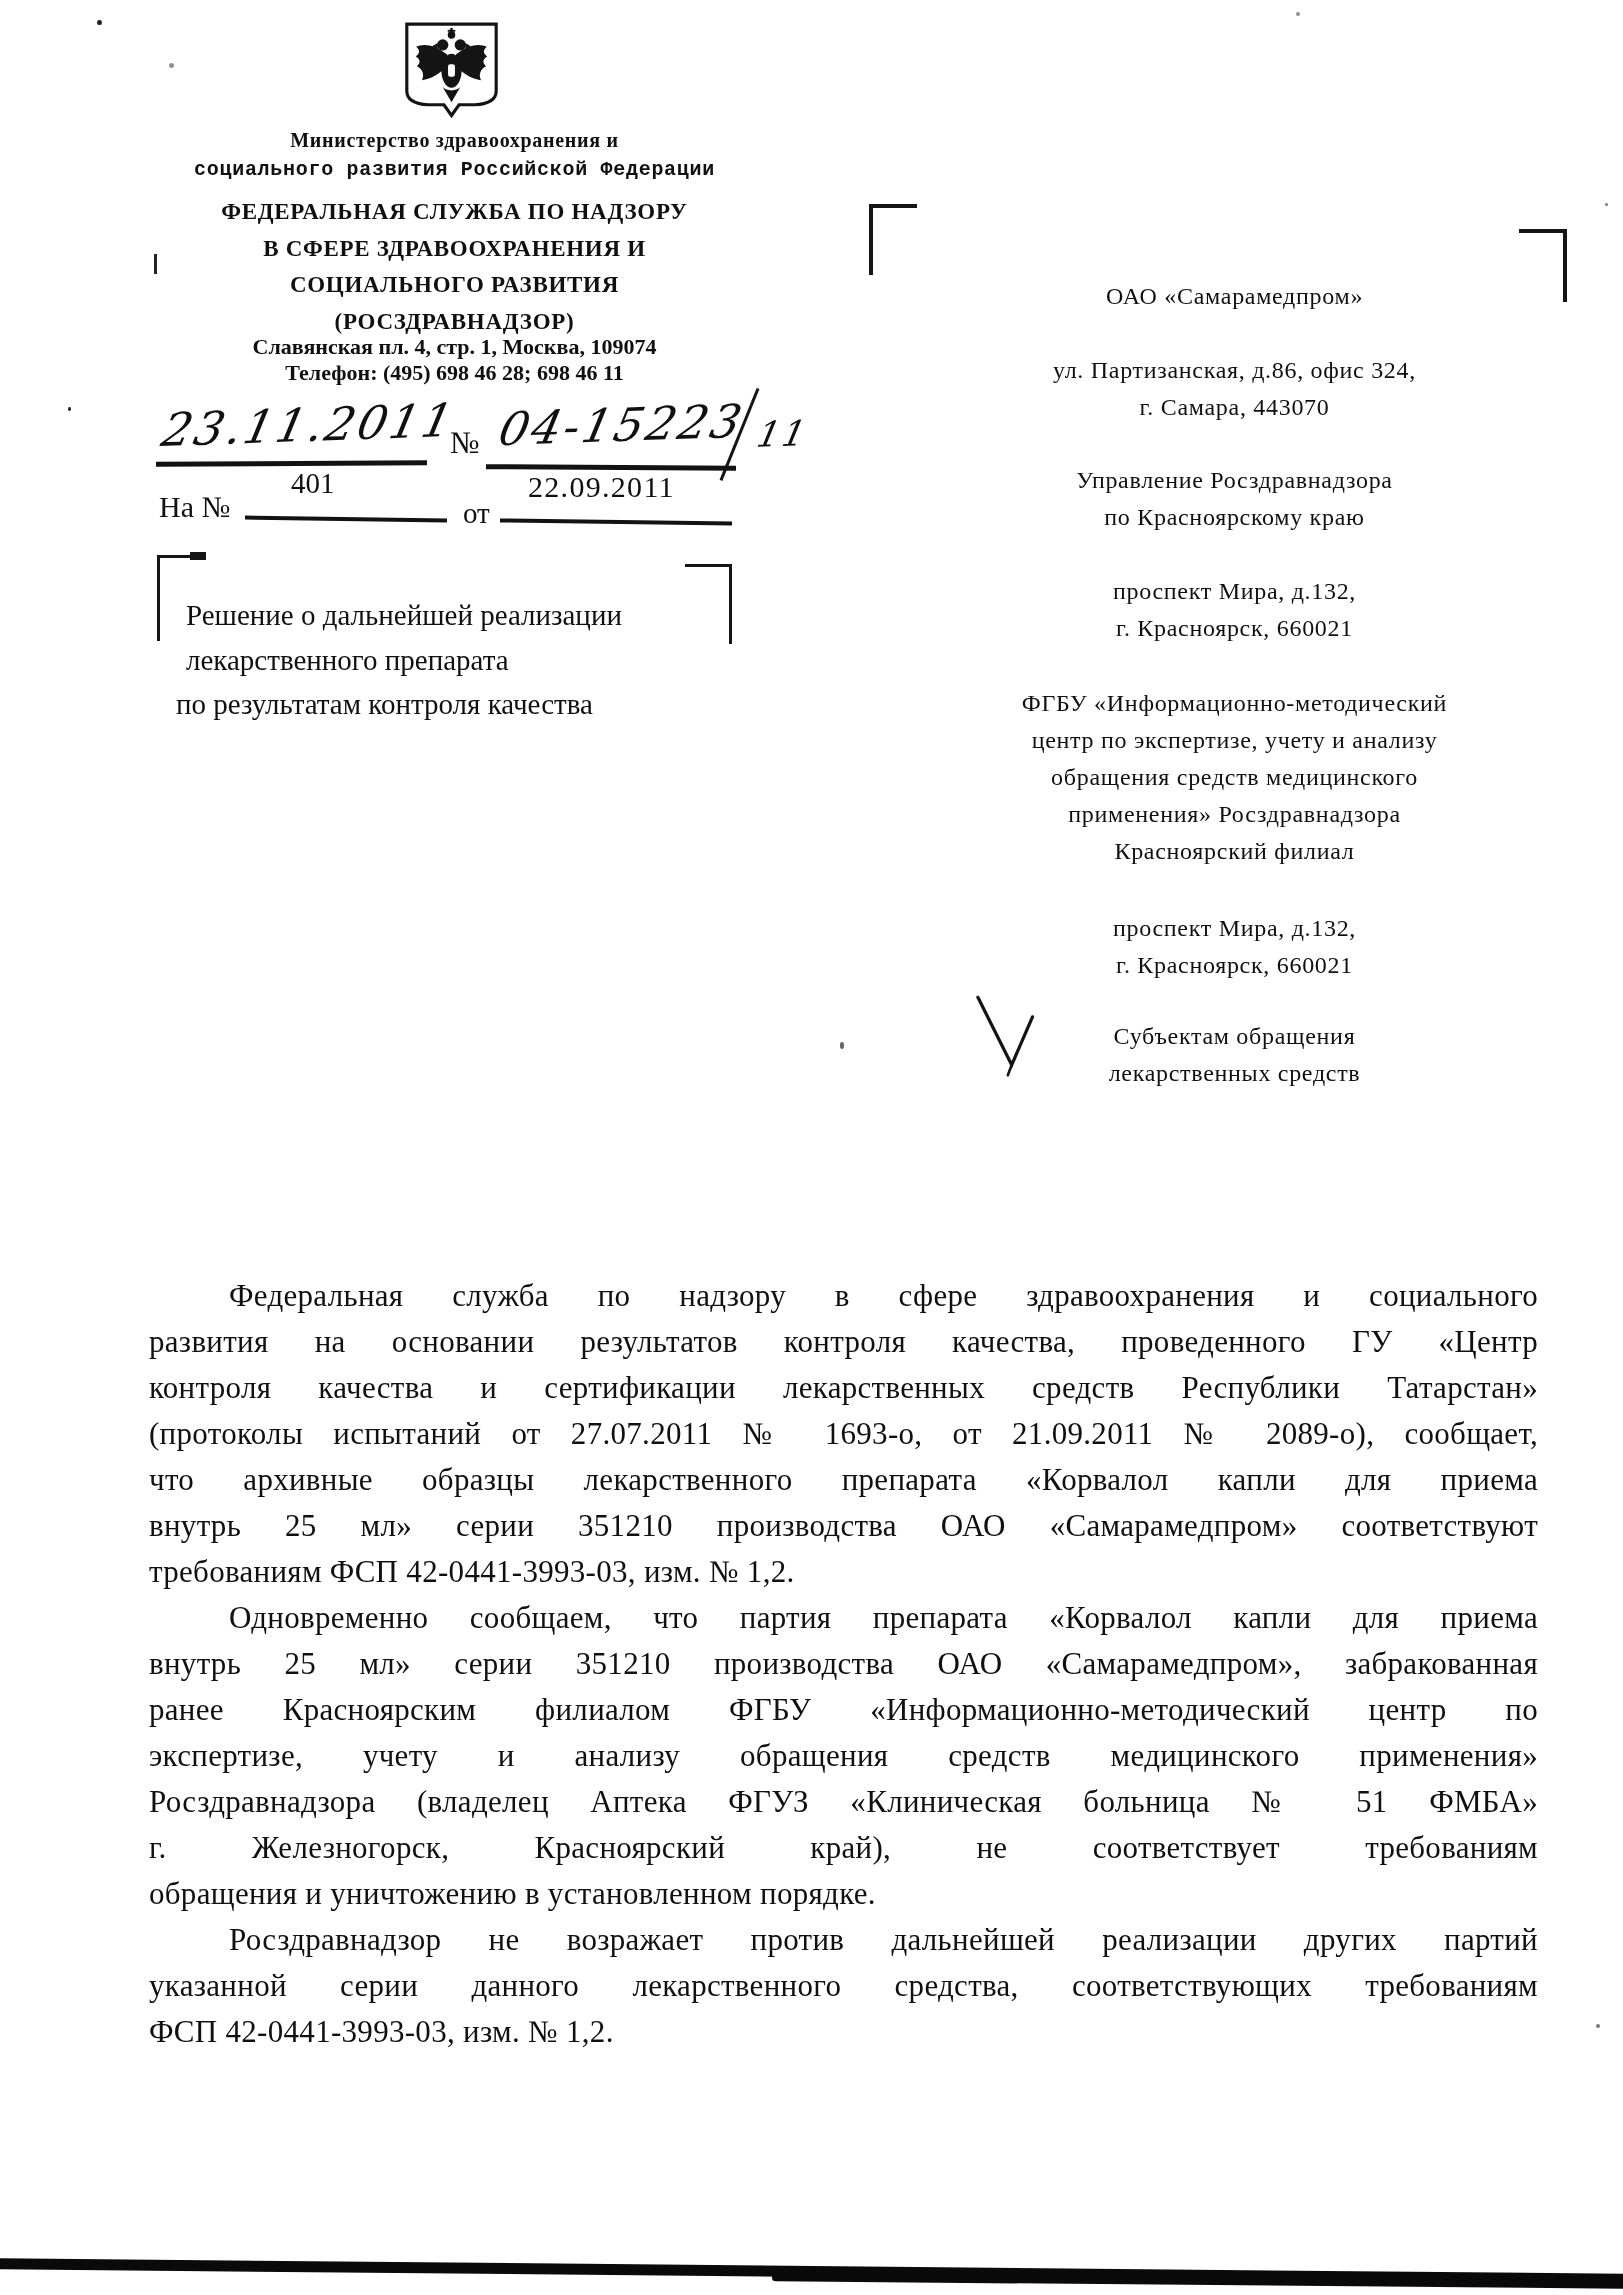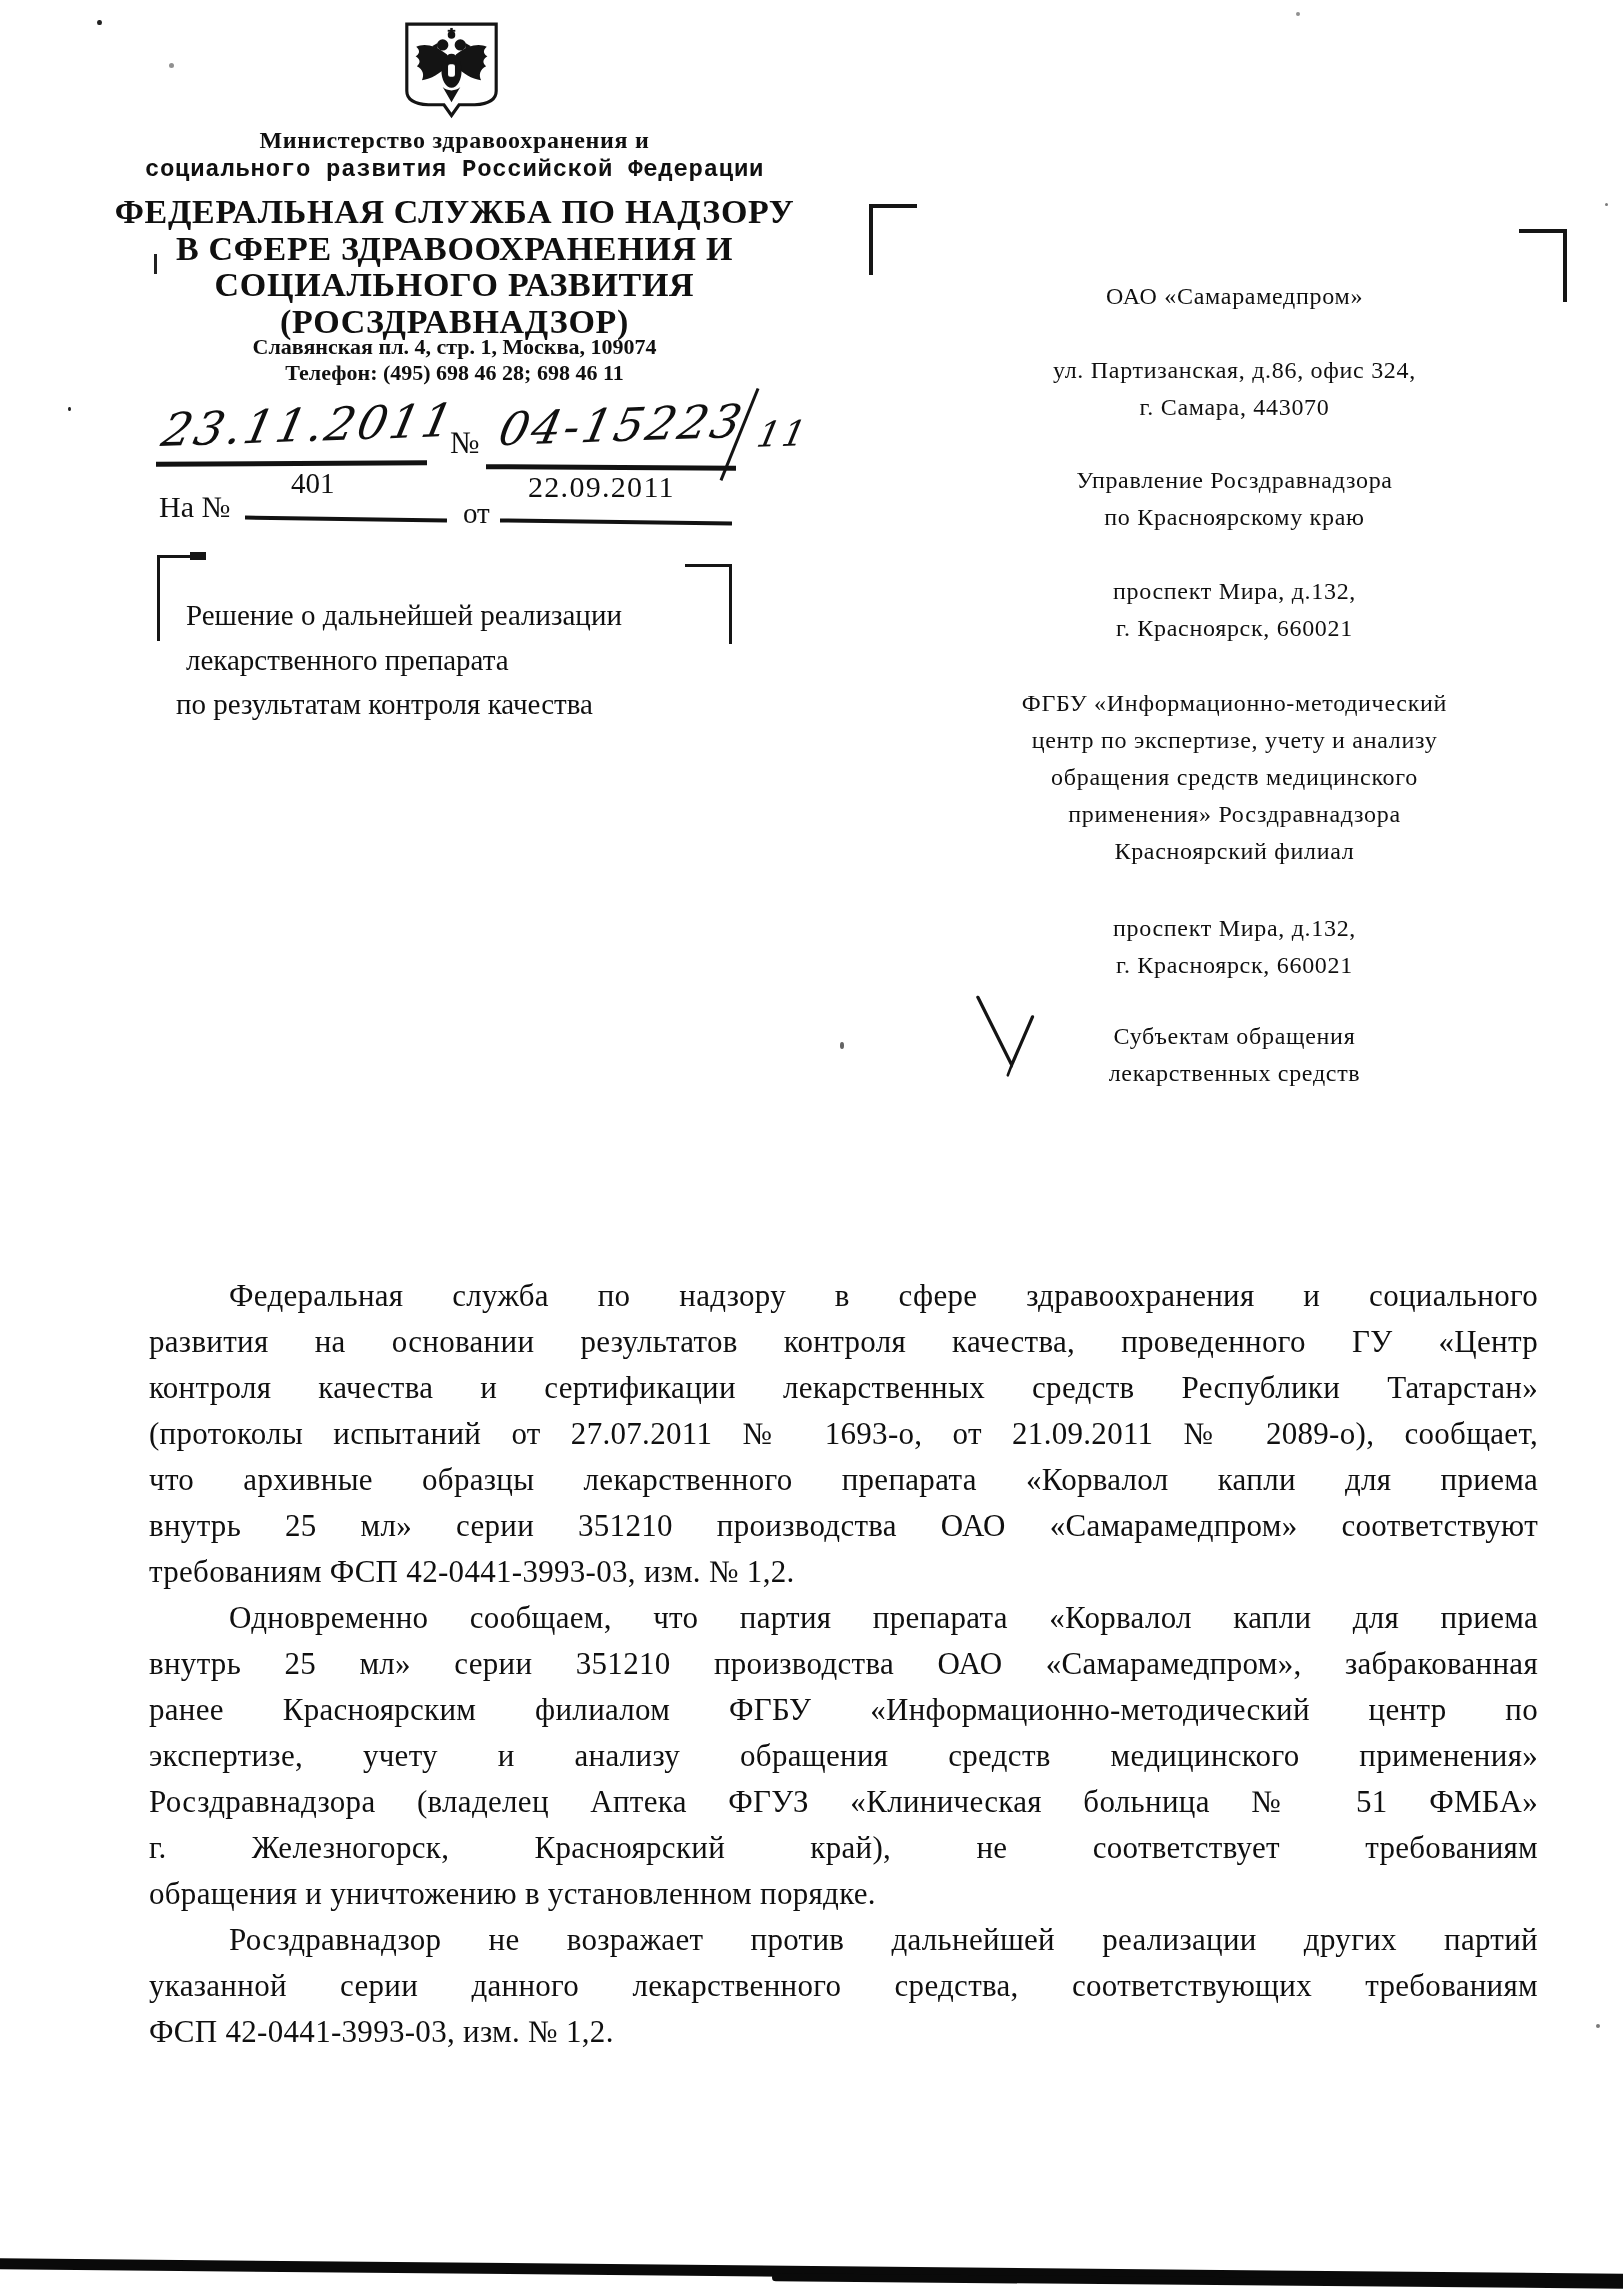--- a/index.html
+++ b/index.html
@@ -7,22 +7,22 @@
     position:relative;
     width:1623px;height:2295px;
     background:#ffffff;
     overflow:hidden;
     font-family:"Liberation Serif", serif;
     color:#101010;
   }
   .abs{position:absolute;}
   
   .lh{left:111px;top:0;width:687px;text-align:center;}
-  .lh-ministry{font-weight:700;font-size:24px;line-height:29.5px;letter-spacing:0.7px;}
-  .lh-service{font-weight:700;font-size:34px;line-height:37px;letter-spacing:0.7px;}
+  .lh-ministry{font-weight:700;font-size:20px;line-height:29.5px;letter-spacing:0.7px;}
+  .lh-service{font-weight:700;font-size:23px;line-height:37px;letter-spacing:0.7px;}
   .lh-addr{font-weight:700;font-size:22px;line-height:27.5px;}
   
   .hw{
     font-family:"DejaVu Serif", serif;
     font-style:italic;
     transform:skewX(-14deg) rotate(-2deg);
     letter-spacing:2.6px;
     white-space:nowrap;
   }
   .rule{background:#121212;}

